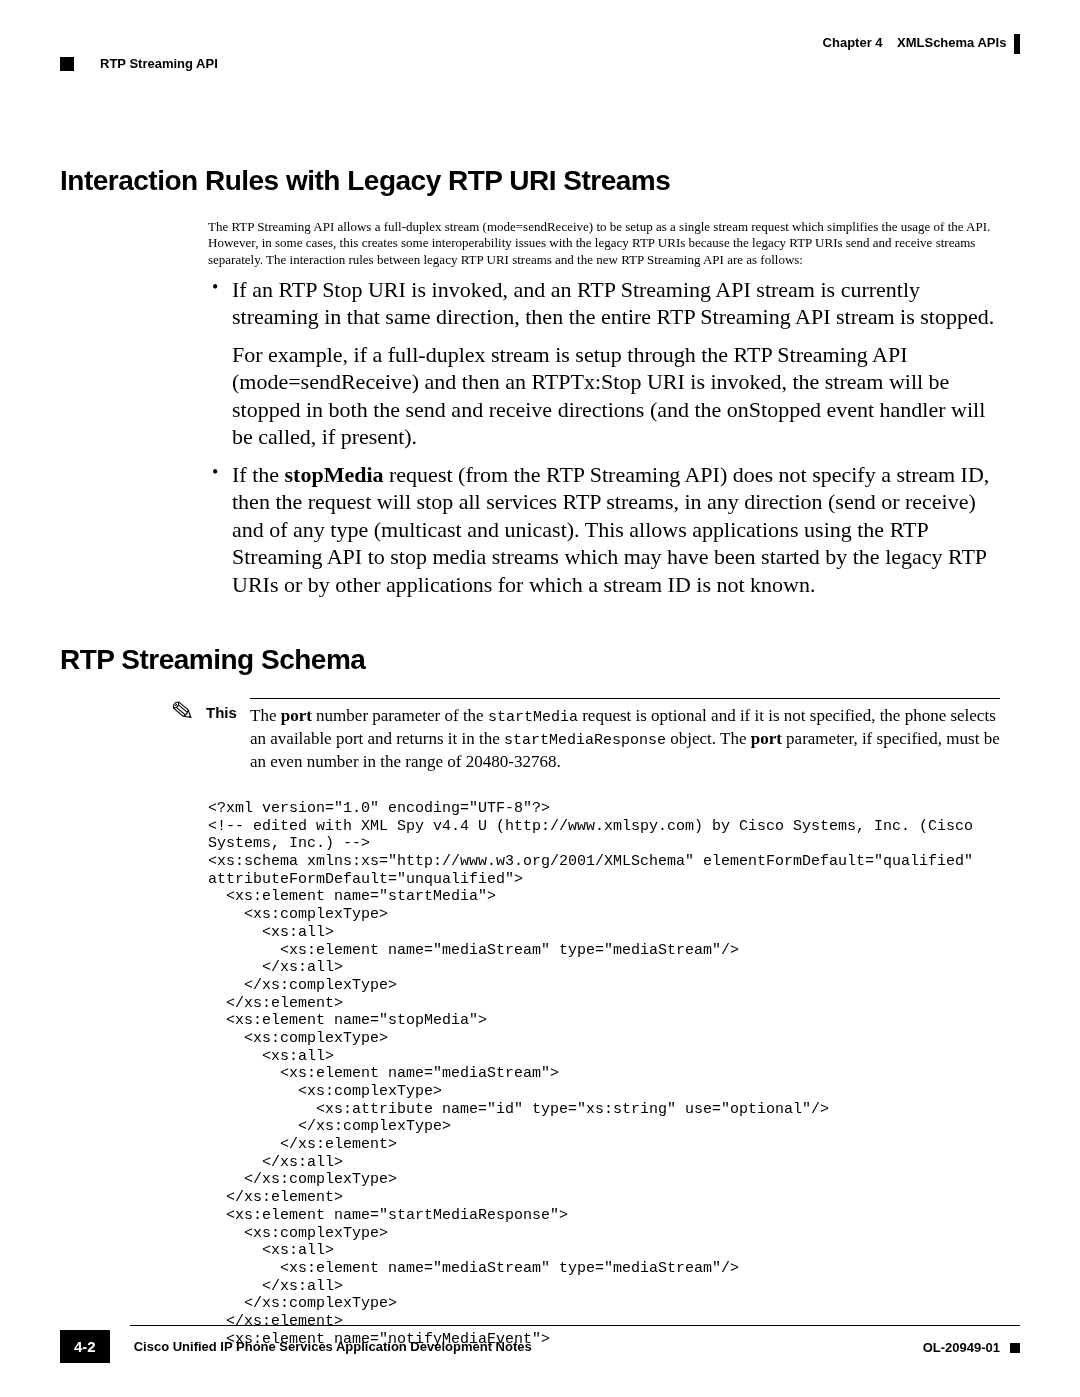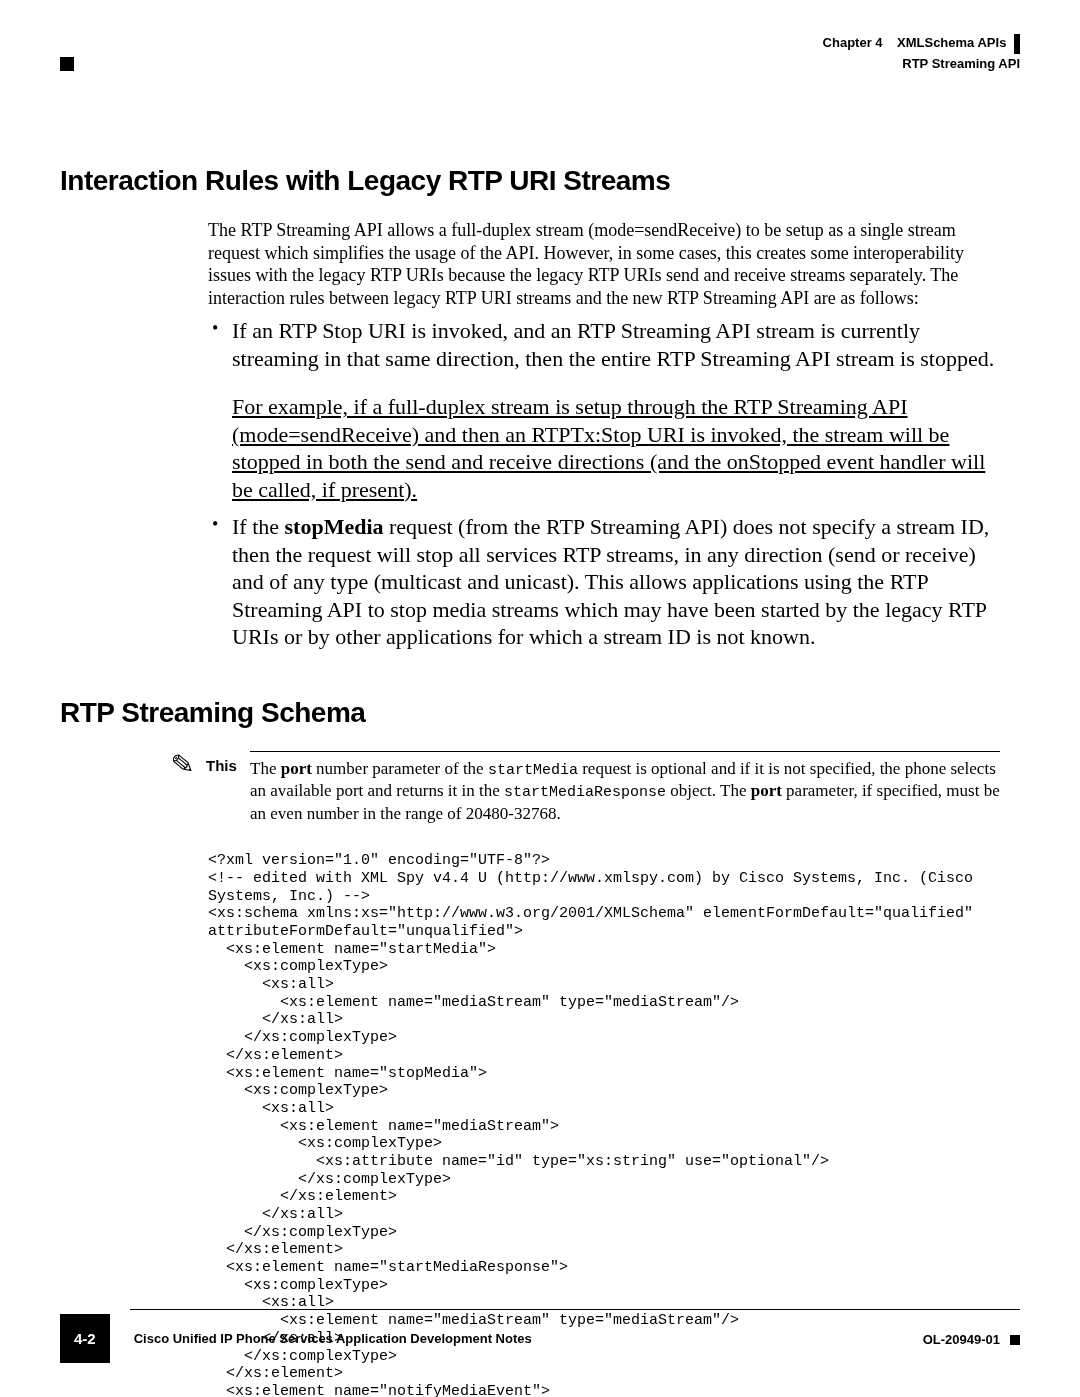--- a/index.html
+++ b/index.html
@@ -17,58 +17,57 @@
     font-family: Arial, Helvetica, sans-serif;
     font-size: 13px;
     font-weight: bold;
     margin-bottom: 2px;
   }
   .header-left-row {
     display: flex;
     align-items: center;
     gap: 26px;
     margin-bottom: 6px;
-    justify-content: space-between;
   }
   .header-square { width: 14px; height: 14px; background: #000; }
   .header-left {
     font-family: Arial, Helvetica, sans-serif;
     font-size: 13px;
     font-weight: bold;
   }
   h2.sec {
     font-family: Arial, Helvetica, sans-serif;
     font-weight: bold;
     font-size: 28px;
     letter-spacing: -0.5px;
     margin-top: 94px;
     margin-bottom: 22px;
   }
   h2.sec.tight { margin-top: 46px; }
   .body-indent { margin-left: 148px; margin-right: 20px; }
   p.para {
-    font-size: 18px;
+    font-size: 13px;
     line-height: 1.25;
     margin-bottom: 4px;
   }
   ul.bullets { list-style: none; margin-top: 8px; }
   ul.bullets > li {
     position: relative;
     padding-left: 24px;
     font-size: 22px;
     line-height: 1.25;
     margin-bottom: 10px;
   }
   ul.bullets > li::before {
     content: "•";
     position: absolute;
     left: 4px; top: 0;
     font-size: 18px;
   }
-  .li-sub { margin-top: 21px; text-decoration: underline; }
+  .li-sub { margin-top: 10px; }
   b { font-weight: bold; }
   code.inline {
     font-family: "Courier New", Courier, monospace;
     font-size: 15px;
   }
   .note-block {
     display: flex;
     align-items: flex-start;
     margin-left: 100px;
     margin-right: 20px;
@@ -125,21 +124,21 @@
     display: flex;
     align-items: center;
     justify-content: space-between;
   }
   .page-badge {
     background: #000;
     color: #fff;
     font-family: Arial, Helvetica, sans-serif;
     font-weight: bold;
     font-size: 15px;
-    padding: 16px 14px;
+    padding: 8px 14px;
   }
   .footer-title {
     font-family: Arial, Helvetica, sans-serif;
     font-weight: bold;
     font-size: 13px;
     flex: 1;
     padding-left: 24px;
   }
   .footer-right {
     font-family: Arial, Helvetica, sans-serif;

